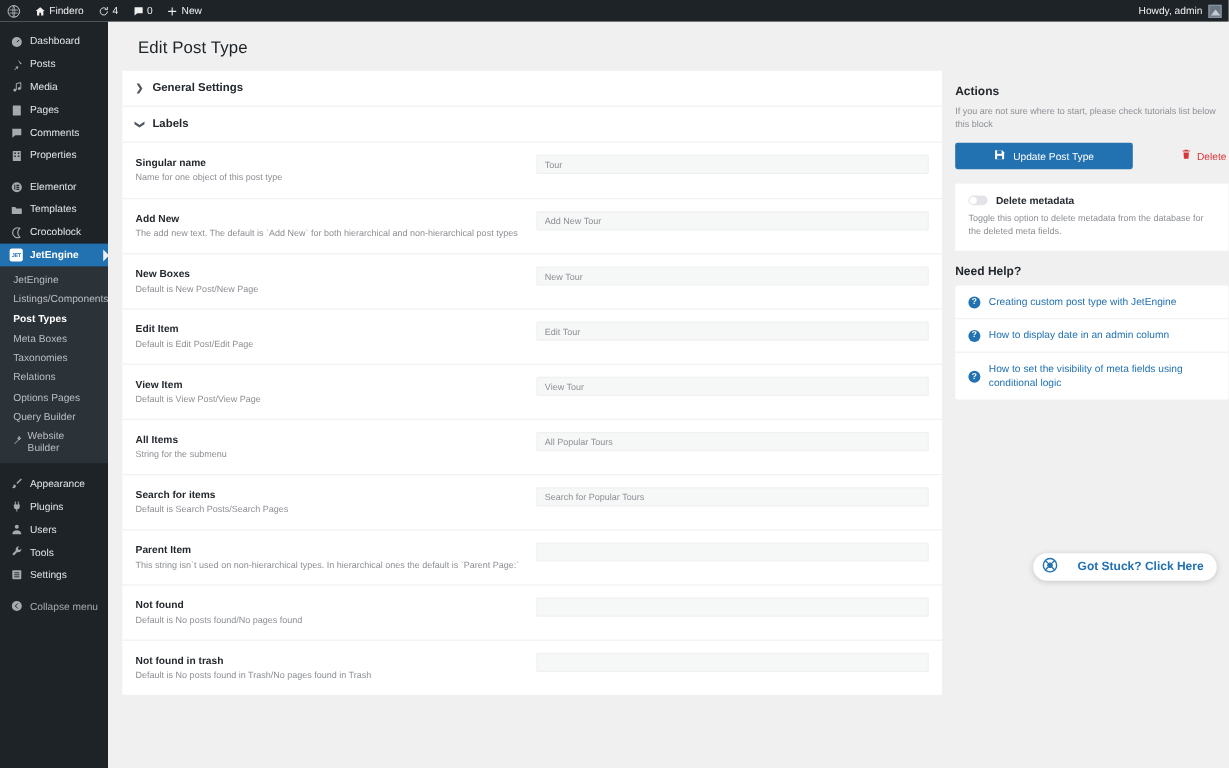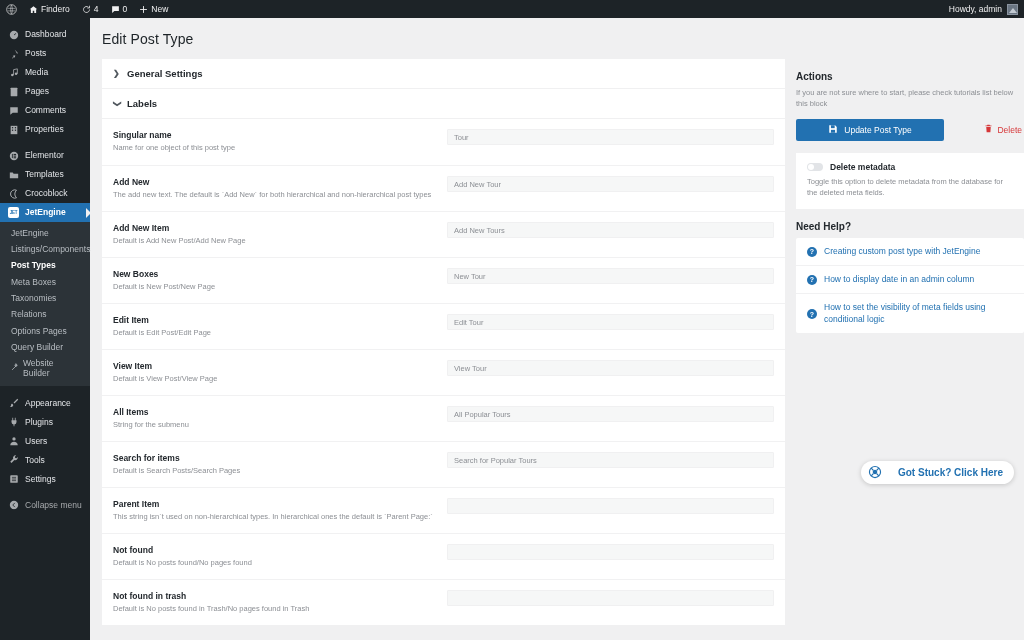--- a/index.html
+++ b/index.html
@@ -86,21 +86,21 @@
   .collapse { color: #a7aaad; }
 
   
   .content {
     position: absolute; top: 18px; left: 90px;
     width: 934px; height: 622px;
     background: #f0f0f1; overflow: hidden;
   }
   .page-title {
     font-size: 14px; font-weight: 400; color: #1d2327;
-    padding: 13px 3px 12px 12px; letter-spacing: 0.1px;
+    padding: 13px 3px 12px 12px; letter-spacing: 0.1px; margin-left: 13px;
   }
 
   .columns { display: flex; gap: 0; padding: 0 0 0 12px; }
   .col-main { width: 683px; }
   .col-side { width: 228px; margin-left: 11px; }
 
   
   .acc {
     background: #fff; border-bottom: 1px solid #f0f0f1;
   }
@@ -476,29 +476,20 @@
           <div class="row">
             <div class="row-left">
               <div class="row-label">Add New</div>
               <div class="row-desc">The add new text. The default is `Add New` for both hierarchical and non-hierarchical post types</div>
             </div>
             <div class="row-right">
               <input class="field" type="text" value="Add New Tour" style="">
             </div>
           </div>
 
-          <div class="row">
-            <div class="row-left">
-              <div class="row-label">Add New Item</div>
-              <div class="row-desc">Default is Add New Post/Add New Page</div>
-            </div>
-            <div class="row-right">
-              <input class="field" type="text" value="Add New Tours" style="">
-            </div>
-          </div>
 
           <div class="row">
             <div class="row-left">
               <div class="row-label">New Boxes</div>
               <div class="row-desc">Default is New Post/New Page</div>
             </div>
             <div class="row-right">
               <input class="field" type="text" value="New Tour" style="">
             </div>
           </div>

